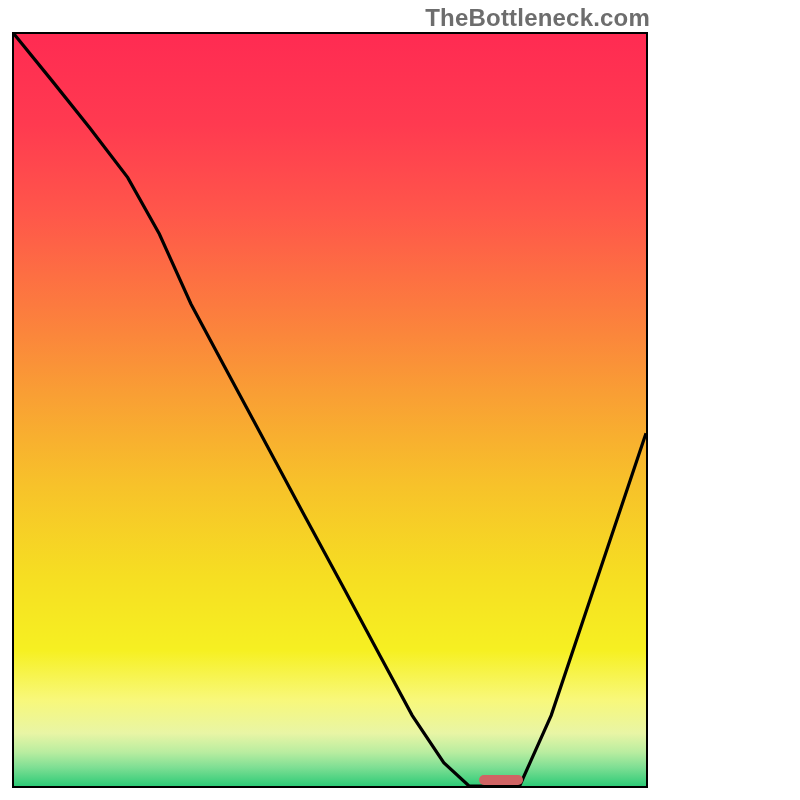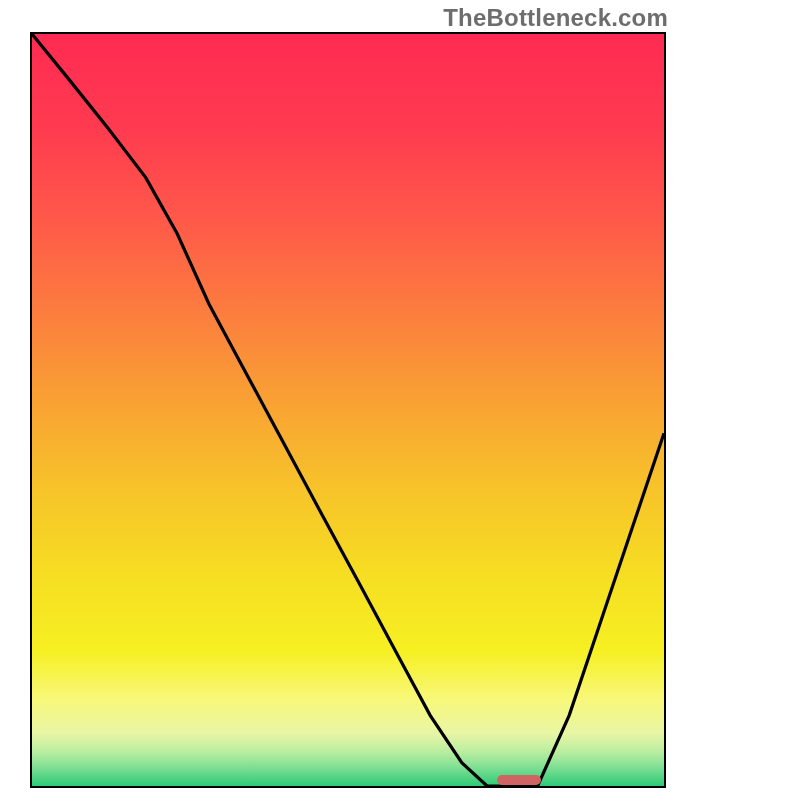--- a/index.html
+++ b/index.html
@@ -8,21 +8,20 @@
     width: 800px;
     height: 800px;
     background: #ffffff;
     font-family: Arial, Helvetica, sans-serif;
   }
   .frame {
     position: relative;
     width: 660px;
     height: 800px;
     box-sizing: border-box;
-    margin-left: 18px;
   }
   .watermark {
     position: absolute;
     top: 4px;
     right: 10px;
     font-size: 24px;
     font-weight: 600;
     color: #6d6d6d;
     letter-spacing: 0.2px;
     z-index: 10;

